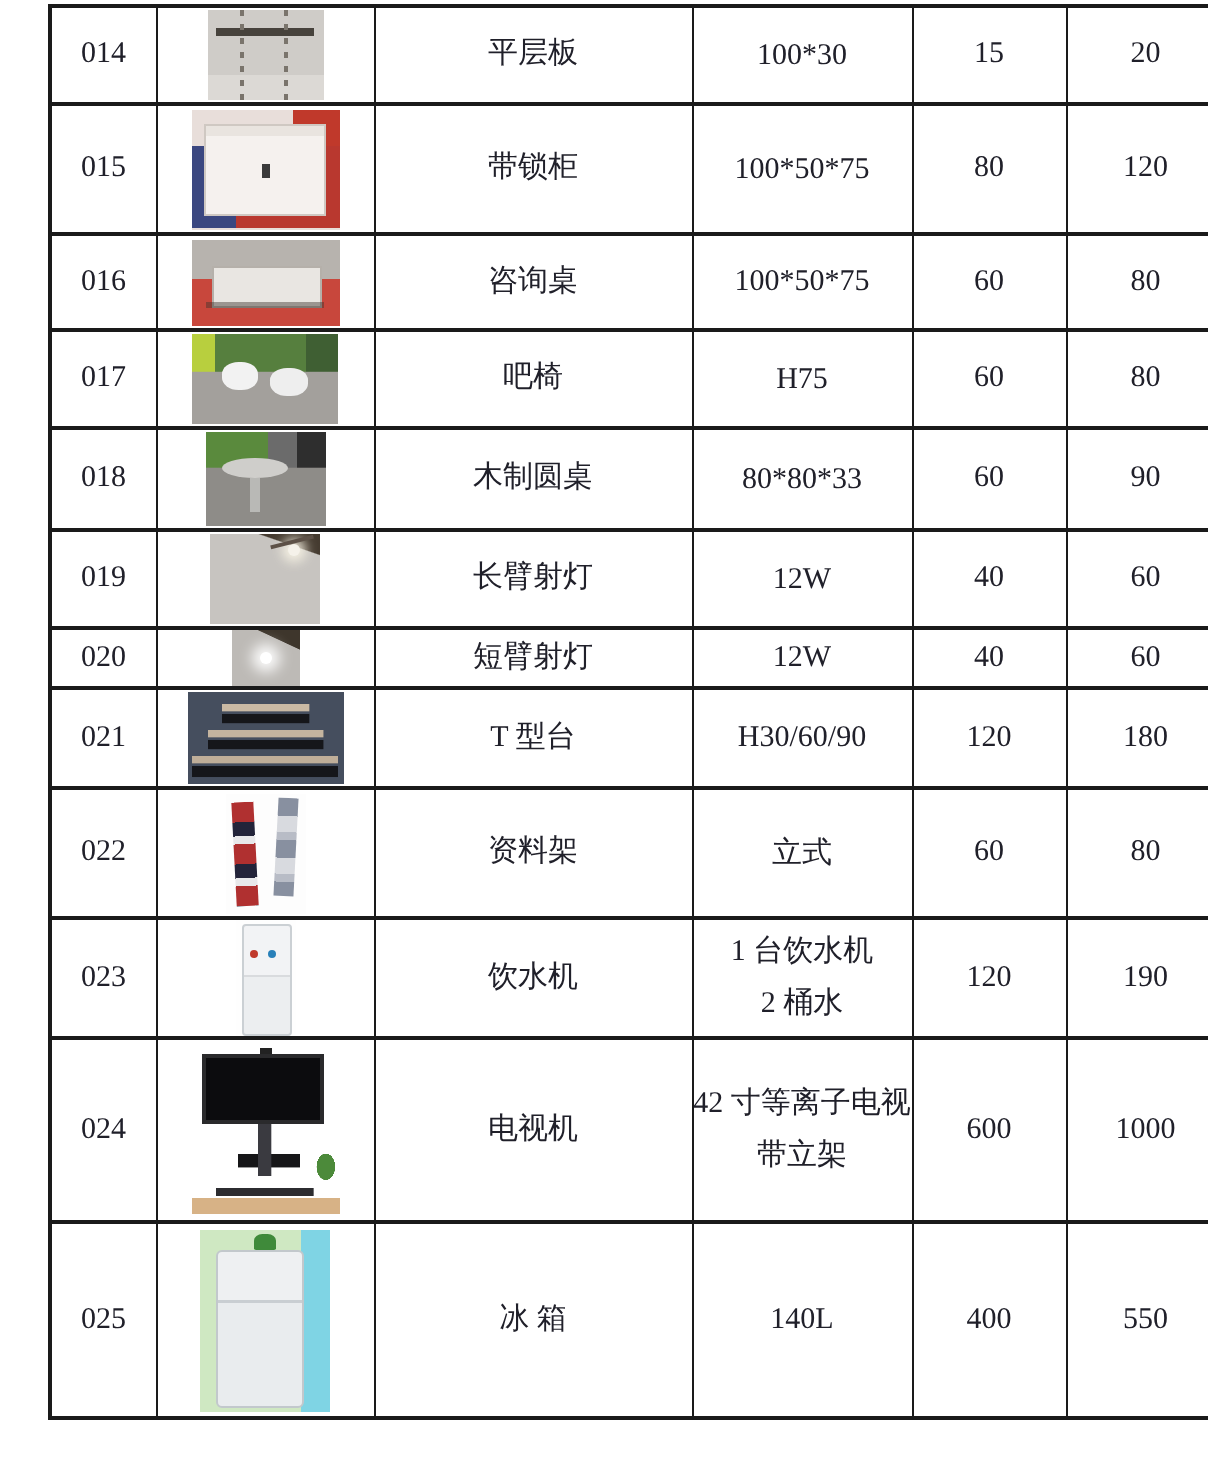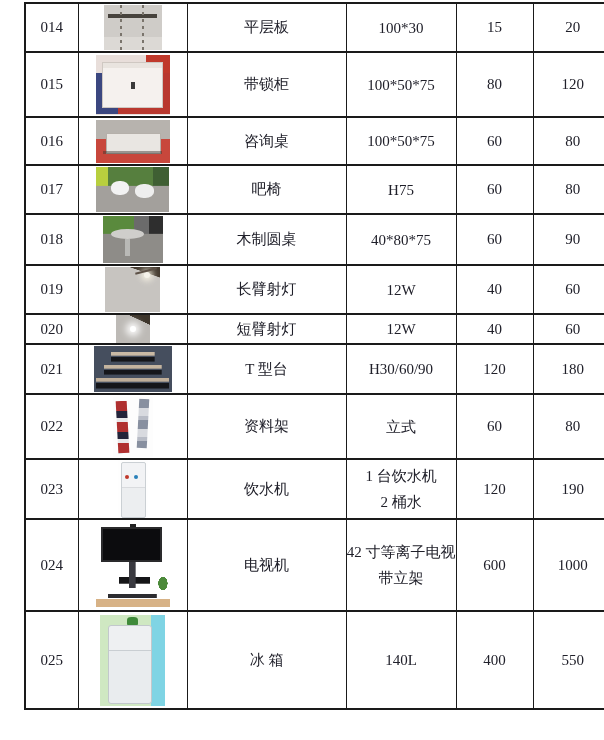--- a/index.html
+++ b/index.html
@@ -166,21 +166,21 @@
     <td class="c-p1">60</td>
     <td class="c-p2">80</td>
   </tr>
         <tr style="height: 51px;">
     <td class="c-id">018</td>
     <td class="c-photo">
       <div class="photo photo-018"></div>
     </td>
     <td class="c-name">木制圆桌</td>
     <td class="c-spec">
-            <div>40*80*75</div>
+            <div>80*80*33</div>
           </td>
     <td class="c-p1">60</td>
     <td class="c-p2">90</td>
   </tr>
         <tr style="height: 49px;">
     <td class="c-id">019</td>
     <td class="c-photo">
       <div class="photo photo-019"></div>
     </td>
     <td class="c-name">长臂射灯</td>

